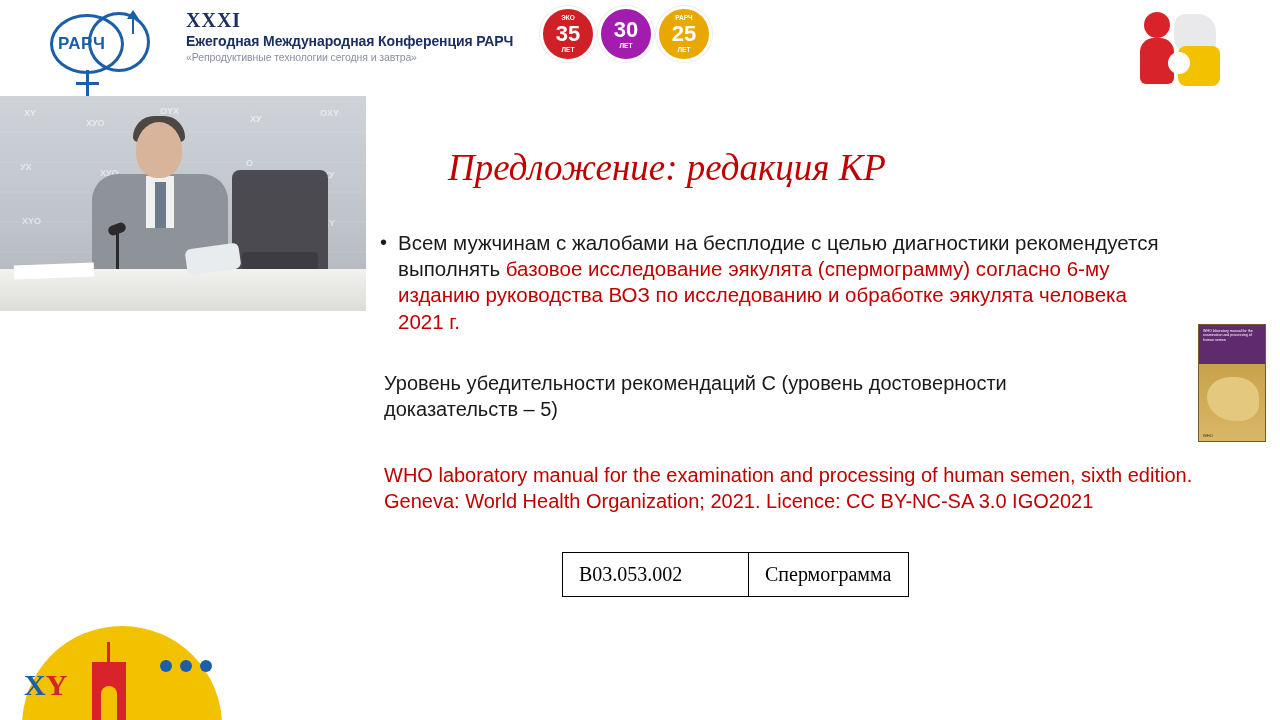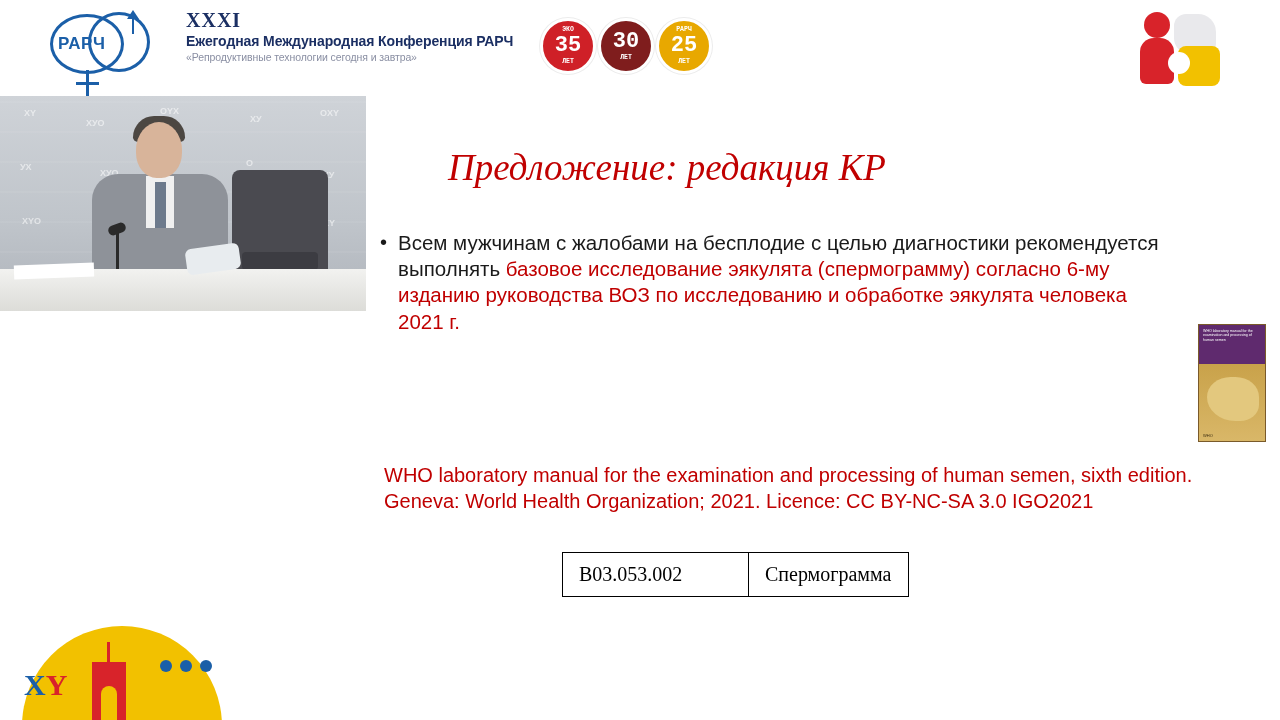--- a/index.html
+++ b/index.html
@@ -72,29 +72,29 @@
     font-size: 14px; font-weight: bold; color: #1b2f63;
     margin-top: 3px; letter-spacing: -0.1px;
   }
   .conf-line2 {
     font-size: 10.5px; color: #8a8fa3; margin-top: 2px; letter-spacing: -0.1px;
   }
   .conf-line3 {
     font-size: 9.5px; font-weight: bold; color: #c8102e; margin-top: 4px;
   }
 
-  .badges { position: absolute; left: 540px; top: 18px; width: 190px; height: 60px; font-family: Liberation Mono, monospace; }
+  .badges { position: absolute; left: 540px; top: 6px; width: 190px; height: 60px; }
   .badge {
     position: absolute; width: 56px; height: 56px; border-radius: 50%;
     display: flex; align-items: center; justify-content: center;
     flex-direction: column; color: #fff; font-weight: bold;
   }
   .badge-ring { border: 3px solid #fff; box-shadow: 0 0 0 1px rgba(0,0,0,.08); }
   .badge1 { left: 0; background: #cf2027; }
-  .badge2 { left: 58px; background: #7f1d1d; }
+  .badge2 { left: 58px; background: #a21caf; }
   .badge3 { left: 116px; background: #e8a800; }
   .badge-num { font-size: 22px; line-height: 1; }
   .badge-sub { font-size: 6.5px; line-height: 1.1; margin-top: 1px; }
   .badge-top { font-size: 6.5px; line-height: 1; margin-bottom: 1px; }
 
   .sochi-mark { position: absolute; right: 42px; top: 12px; width: 108px; height: 74px; }
   .sm-red-dot { position: absolute; left: 14px; top: 0; width: 26px; height: 26px; border-radius: 50%; background: #d8232a; }
   .sm-white-blob { position: absolute; left: 44px; top: 2px; width: 42px; height: 40px; background: #e9e9ec; border-radius: 12px 18px 10px 16px; }
   .sm-red-body { position: absolute; left: 10px; top: 26px; width: 34px; height: 46px; background: #d8232a; border-radius: 14px 14px 6px 6px; }
   .sm-yellow { position: absolute; left: 48px; top: 34px; width: 42px; height: 40px; background: #f2c100; border-radius: 8px; }
@@ -339,20 +339,21 @@
 
     <div class="bullet-block">
       <div class="bullet-row">
         <div class="bullet-dot">•</div>
         <div class="bullet-text">
           <span>Всем мужчинам с жалобами на бесплодие с целью диагностики рекомендуется выполнять </span><span class="red">базовое исследование эякулята (спермограмму) согласно 6-му изданию руководства ВОЗ по исследованию и обработке эякулята человека 2021 г.</span>
         </div>
       </div>
     </div>
 
+    <div class="level-block">Уровень убедительности рекомендаций С (уровень достоверности доказательств – 5)</div>
 
     <div class="who-ref">WHO laboratory manual for the examination and processing of human semen, sixth edition. Geneva: World Health Organization; 2021. Licence: CC BY-NC-SA 3.0 IGO2021</div>
 
     <table class="code-table">
       <tbody>
         <tr>
           <td class="code-cell">B03.053.002</td>
           <td class="name-cell">Спермограмма</td>
         </tr>
       </tbody>

